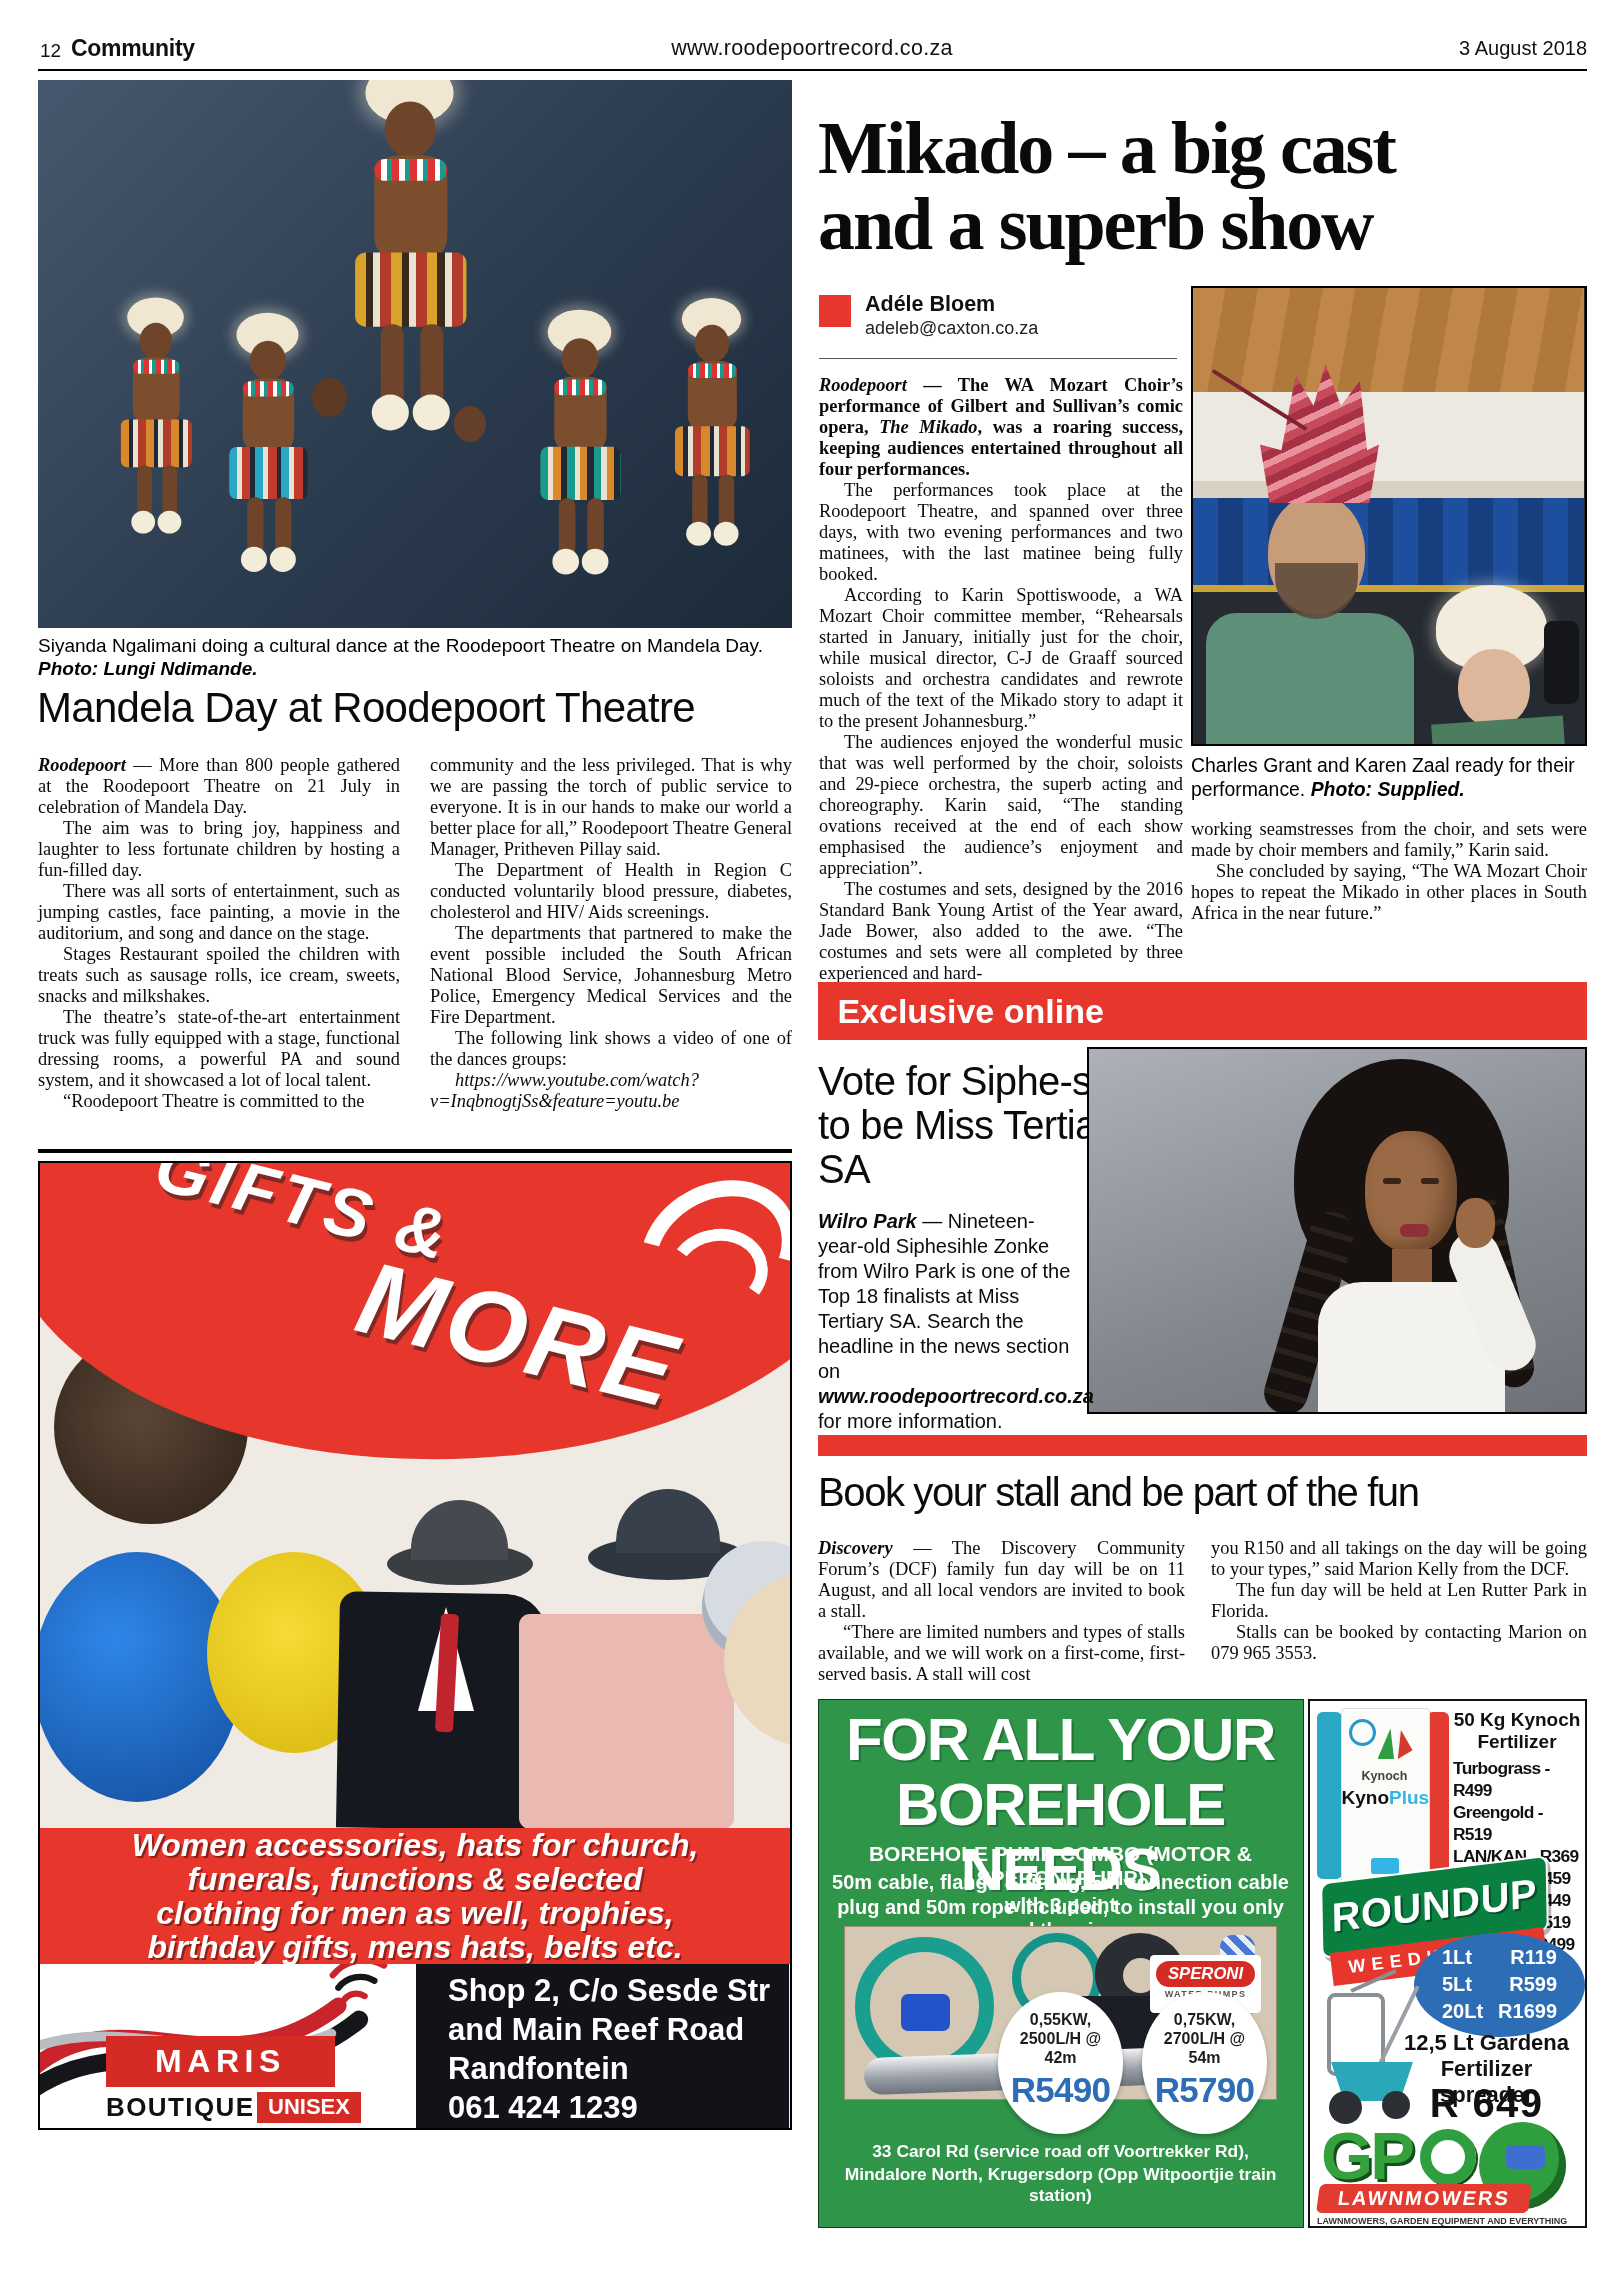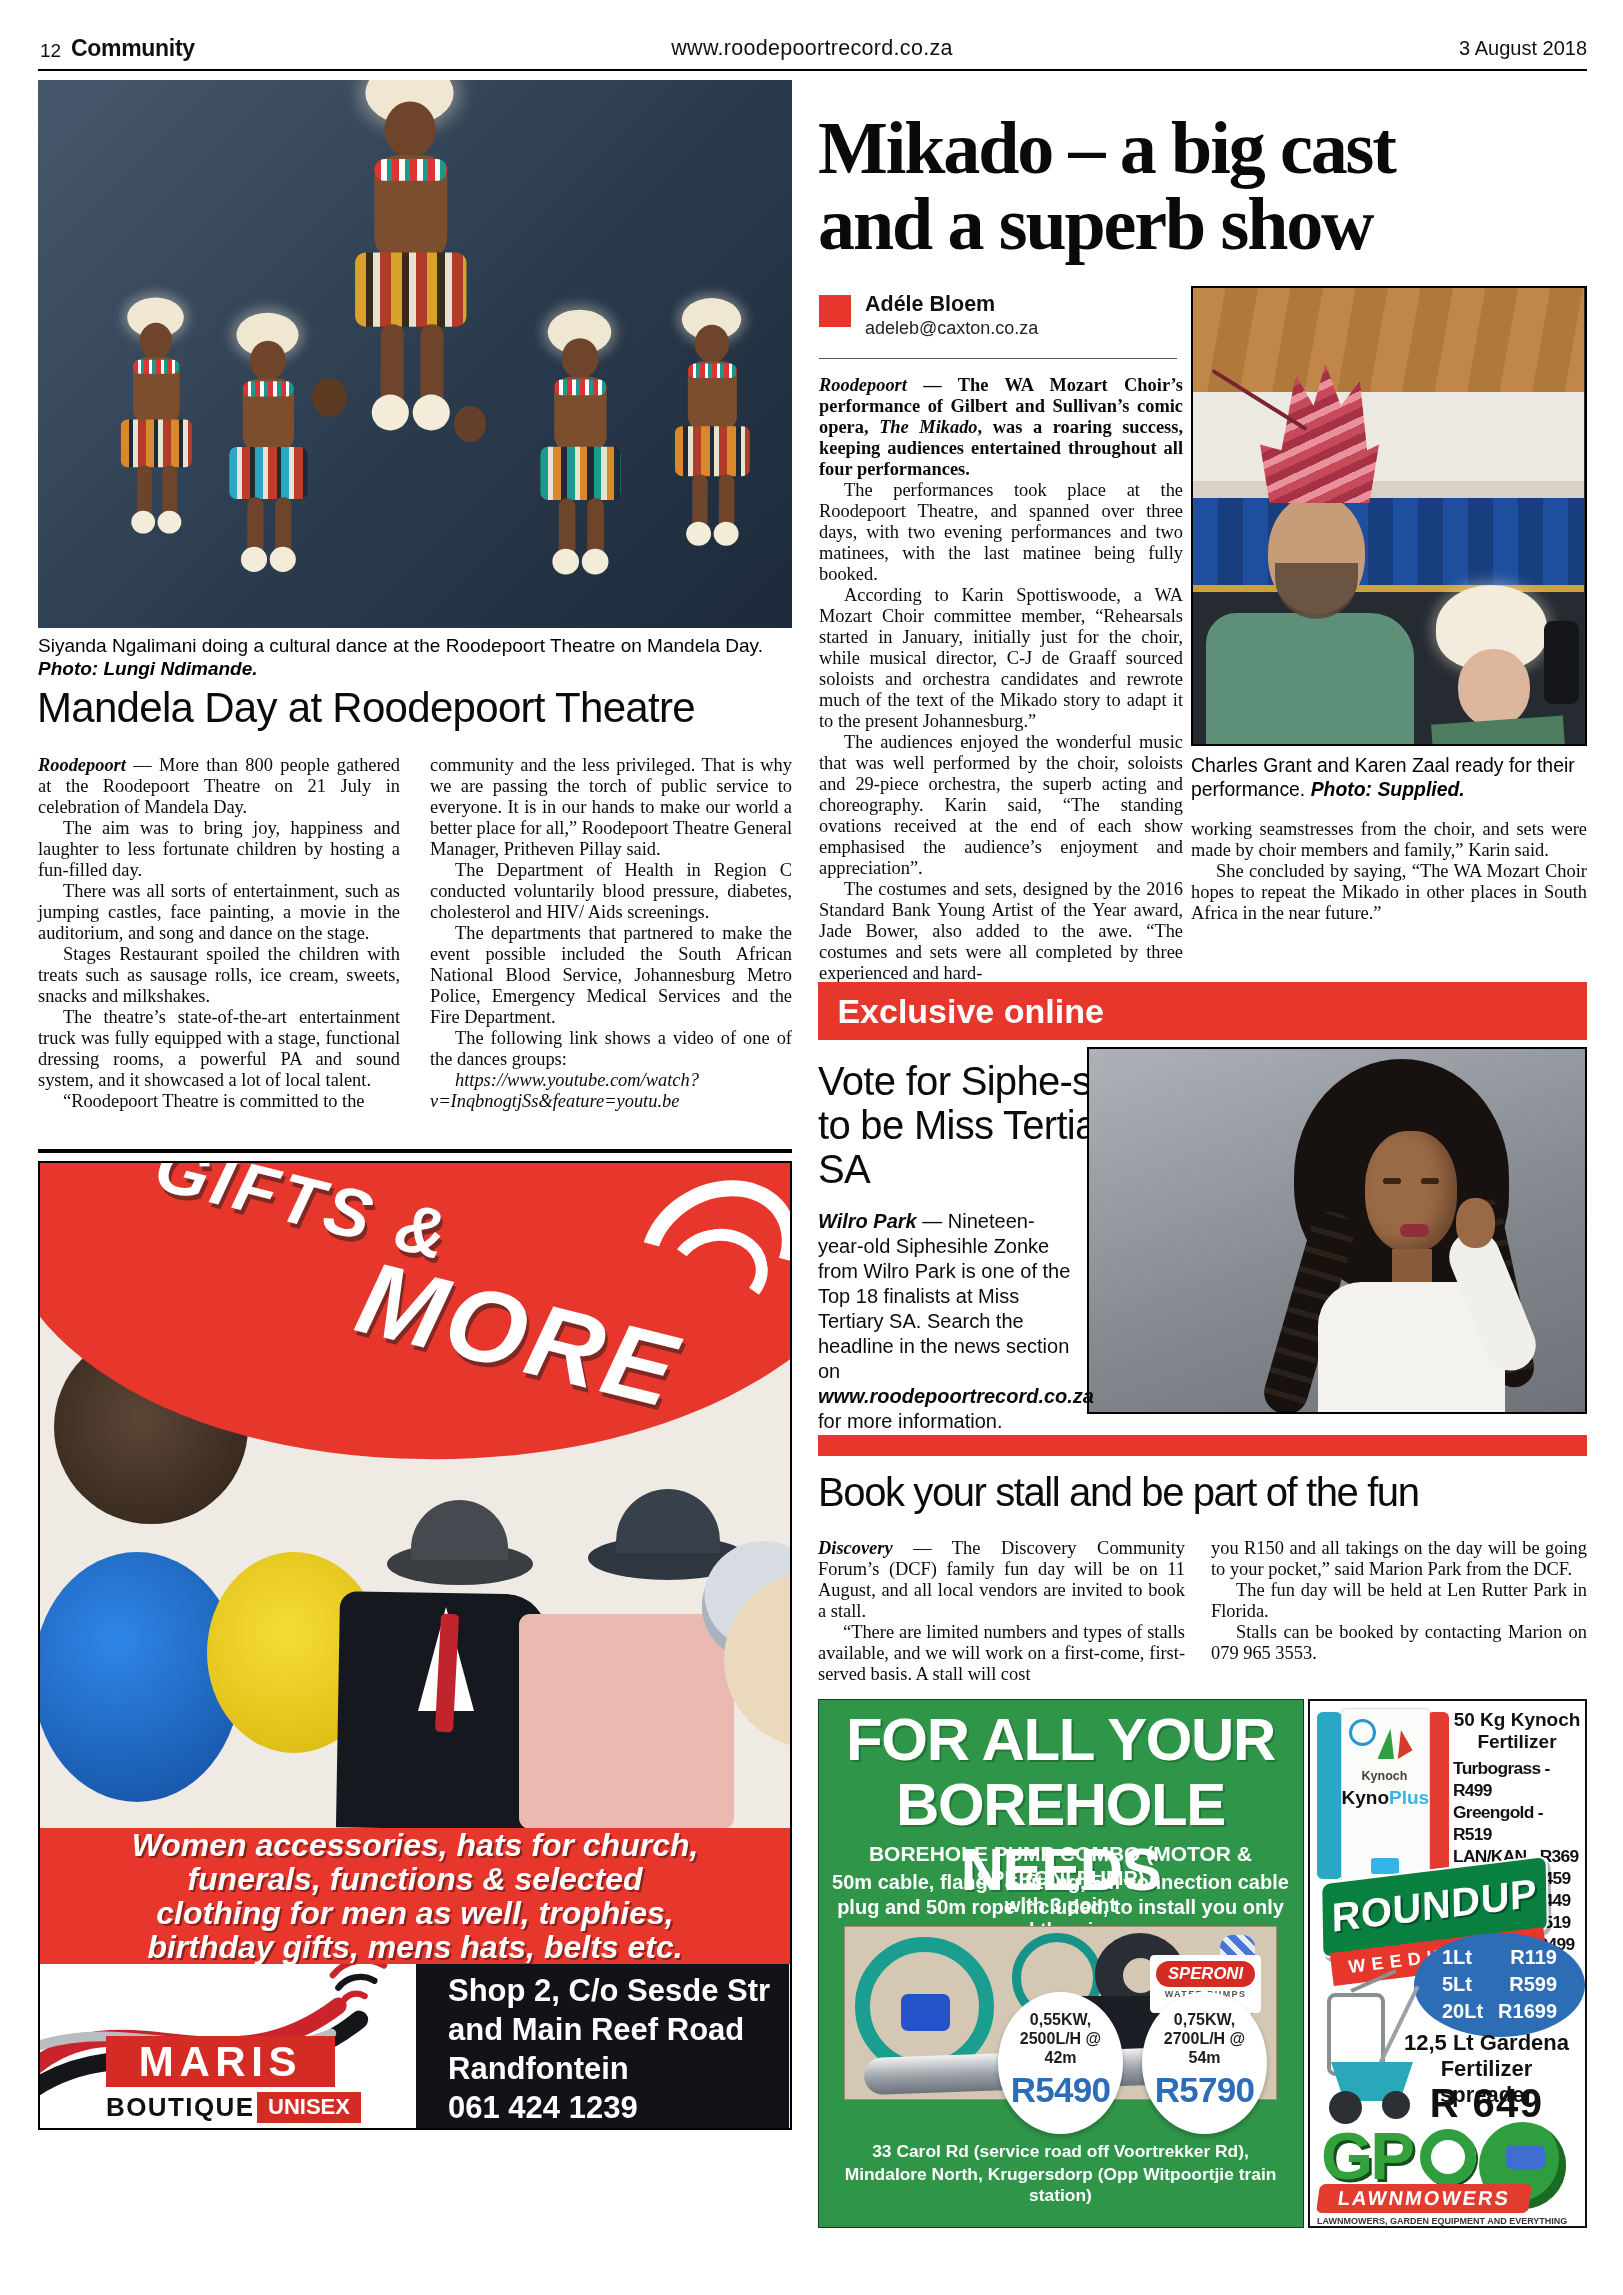--- a/index.html
+++ b/index.html
@@ -58,21 +58,21 @@
   #maris-banner-text .l2{font-size:103px;margin-left:229px;margin-top:-21px;letter-spacing:4.2px}
   #maris-redband{left:0;top:665px;width:750px;height:136px;background:#e7372c;
      display:flex;flex-direction:column;justify-content:center;text-align:center}
   #maris-redband div{font-style:italic;font-weight:700;font-size:32px;line-height:34px;color:#fff;
      text-shadow:2.1px 2.1px 0 rgba(0,0,0,.4)}
   #maris-logo-box{left:0;top:801px;width:376px;height:164px;background:#fff}
   #maris-black-box{left:376px;top:801px;width:373px;height:164px;background:#121318;color:#fff;
      padding:7px 15px 0 32px;box-sizing:border-box}
   #maris-black-box div{font-weight:700;font-size:31px;line-height:39px}
   .maris-name{left:66px;top:72px;width:229px;height:51px;background:#d42b25;color:#fff;text-align:center;
-     font-weight:700;font-size:42px;line-height:51px;letter-spacing:5.6px}
+     font-weight:700;font-size:32px;line-height:51px;letter-spacing:5.6px}
   .maris-sub1{left:66px;top:128px;font-weight:700;font-size:26px;letter-spacing:1.4px;color:#111}
   .maris-sub2{left:217px;top:128px;width:104px;height:30.5px;background:#d42b25;color:#fff;text-align:center;
      font-weight:700;font-size:22px;line-height:30.5px}
   
   .mik-h{left:818px;width:770px;font-family:"Liberation Serif",serif;font-weight:700;font-size:74px;
      letter-spacing:-2.1px;color:#0a0a0a}
   #byline-sq{left:819px;top:295px;width:32px;height:32px;background:#e7372c}
   #byline-name{left:865px;top:292px;font-size:21.5px;font-weight:700}
   #byline-email{left:865px;top:318px;font-size:18px;color:#222}
   #byline-rule{left:819px;top:358px;width:358px;height:1.4px;background:#555}
@@ -337,21 +337,21 @@
     <span class="st">Wilro Park</span><span> — Nineteen-year-old Siphesihle Zonke from Wilro Park is one of the Top 18 finalists at Miss Tertiary SA. Search the headline in the news section on </span><span class="st">www.roodepoortrecord.co.za</span><span> for more information.</span>
   </div>
   <div class="abs" id="redbar"></div>
 
   <div class="abs" id="stall-h">Book your stall and be part of the fun</div>
   <div class="abs nbody" id="stall-c1">
     <p><span class="dl">Discovery</span><span> — The Discovery Community Forum’s (DCF) family fun day will be on 11 August, and all local vendors are invited to book a stall.</span></p>
     <p class="ind">“There are limited numbers and types of stalls available, and we will work on a first-come, first-served basis. A stall will cost</p>
   </div>
   <div class="abs nbody" id="stall-c2">
-    <p>you R150 and all takings on the day will be going to your pocket,” said Marion Park from the DCF.</p>
+    <p>you R150 and all takings on the day will be going to your types,” said Marion Kelly from the DCF.</p>
     <p class="ind">The fun day will be held at Len Rutter Park in Florida.</p>
     <p class="ind">Stalls can be booked by contacting Marion on 079 965 3553.</p>
   </div>
 
   <div class="abs of" id="bh">
     <div class="abs bh-t" style="top:7px">FOR ALL YOUR</div>
     <div class="abs bh-t" style="top:72px">BOREHOLE NEEDS</div>
     <div class="abs" id="bh-sub">BOREHOLE PUMP COMBO (MOTOR &amp; SPERONI PUMP)</div>
     <div class="abs bh-d" style="top:171px">50m cable, flange &amp; fitting, 5m connection cable with 3 point</div>
     <div class="abs bh-d" style="top:196px">plug and 50m rope included, to install you only need the pipes.</div>

